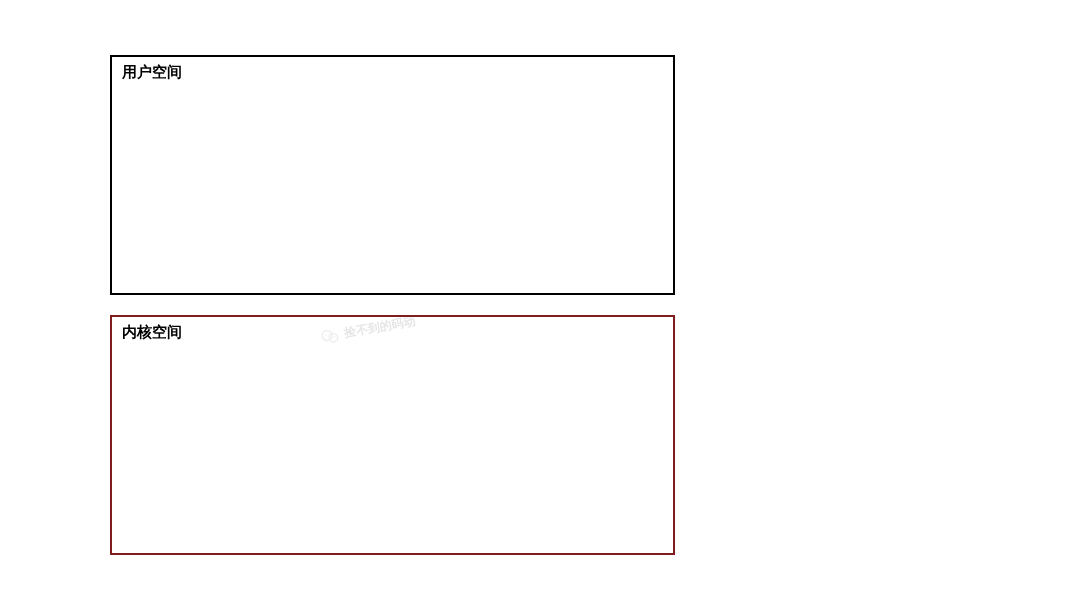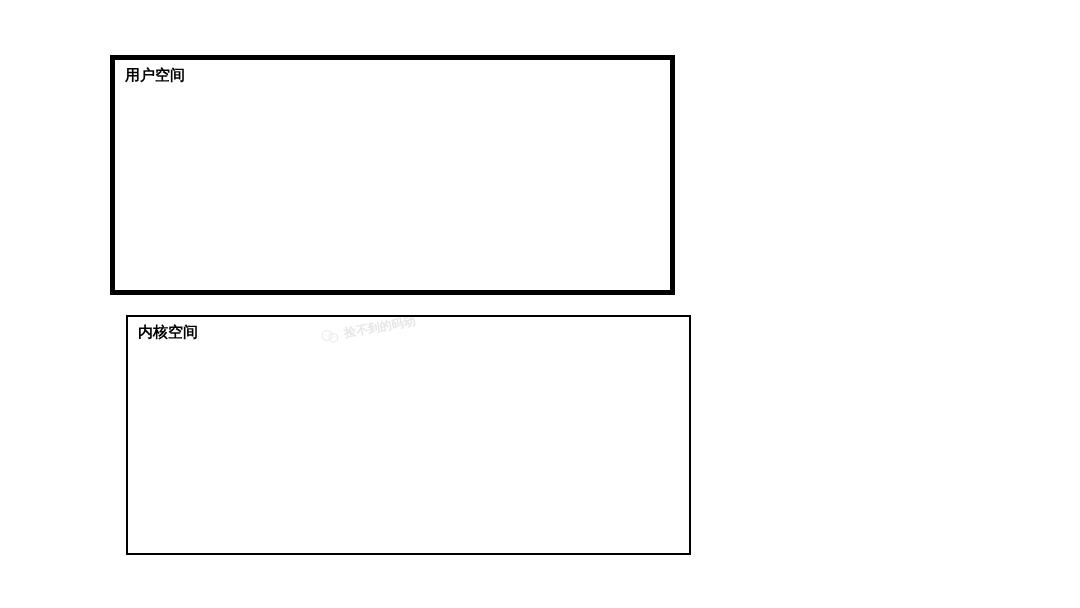--- a/index.html
+++ b/index.html
@@ -19,26 +19,25 @@
       left: 110px;
       top: 55px;
     }
     .space-box {
       width: 565px;
       height: 240px;
       position: relative;
       background: #ffffff;
     }
     .space-box.user-space {
-      border: 5px solid #000000;
+      border: 2px solid #000000;
       margin-bottom: 20px;
     }
     .space-box.kernel-space {
-      border: 2px solid #000000;
-      margin-left: 16px;
+      border: 2px solid #7f1d1d;
     }
     .space-label {
       position: absolute;
       top: 6px;
       left: 10px;
       font-size: 15px;
       font-weight: bold;
       color: #000000;
     }
     .watermark {

